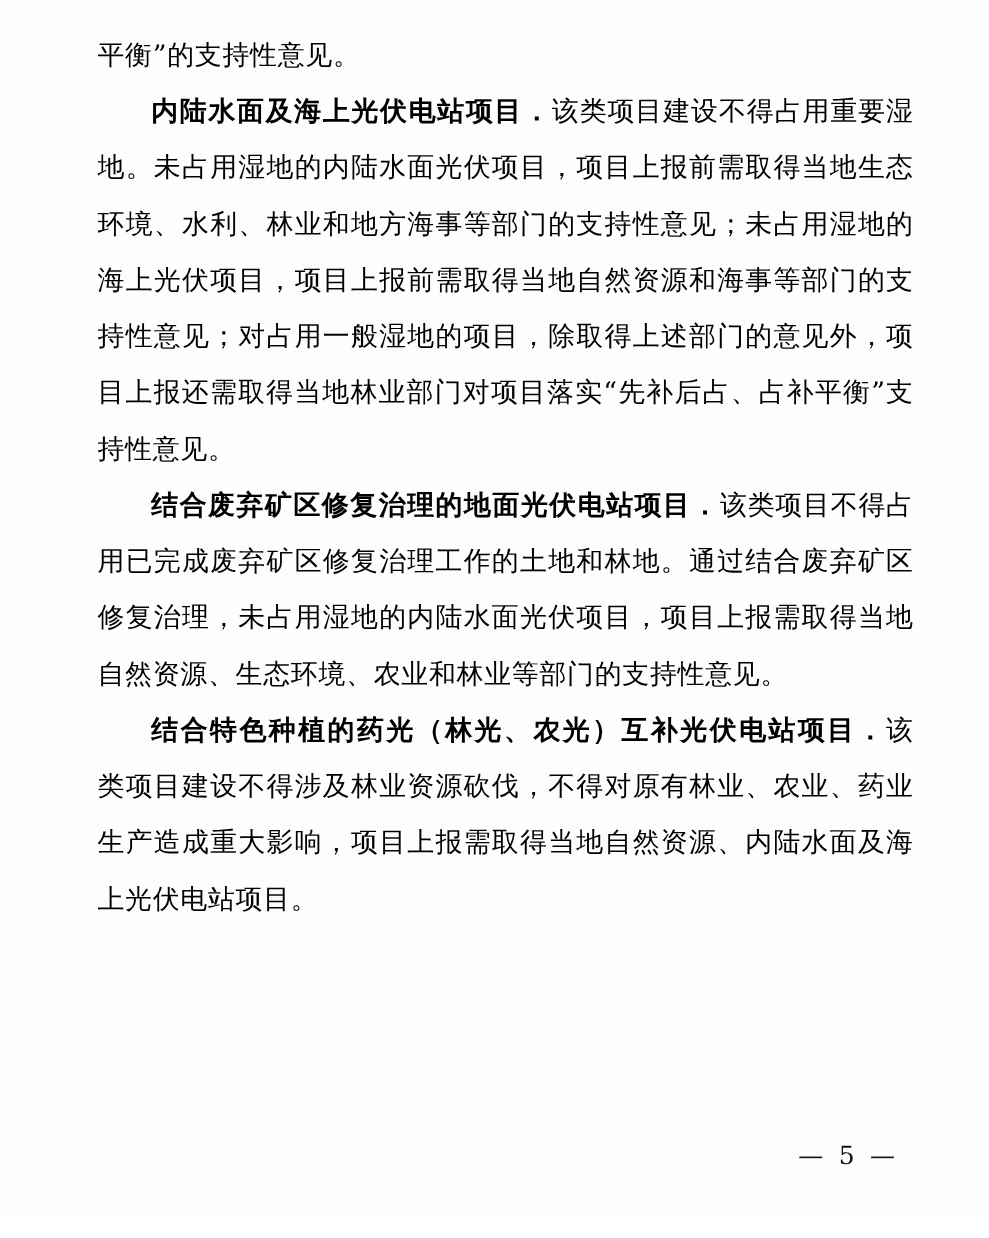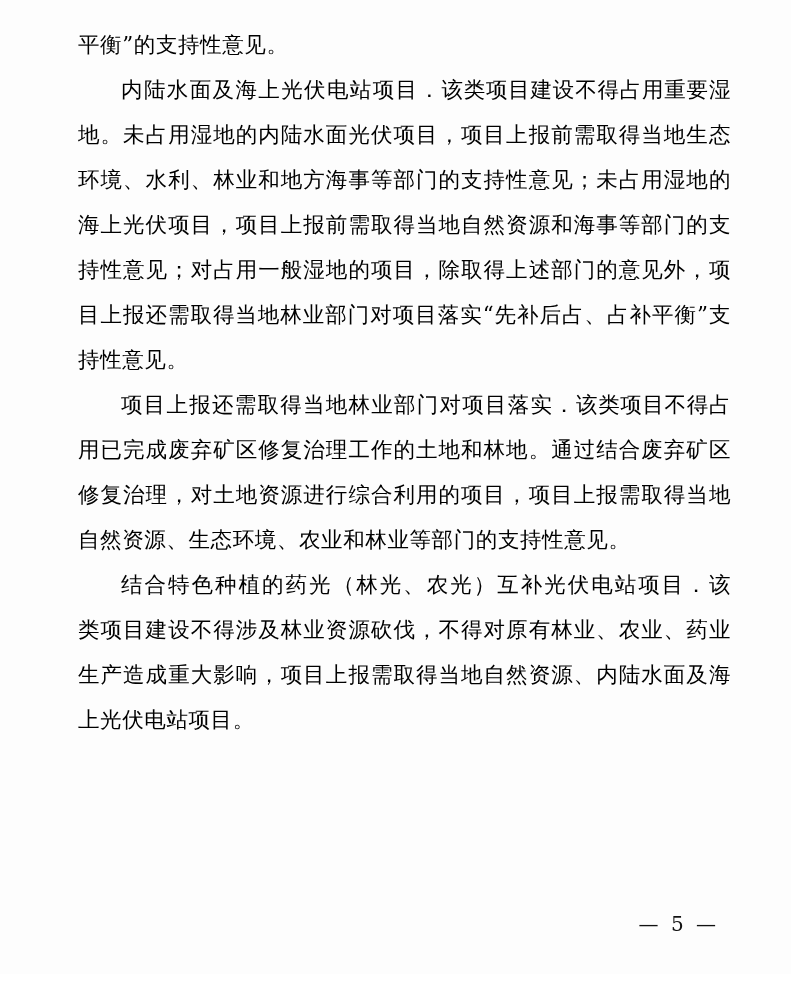--- a/index.html
+++ b/index.html
@@ -30,21 +30,21 @@
     text-justify: inter-ideograph;
   }
   .para {
     margin: 0;
     text-indent: 0;
   }
   .para.indent {
     text-indent: 2em;
   }
   .lead {
-    font-weight: normal;
+    font-weight: bold;
     letter-spacing: 1.2px;
   }
   .page-number {
     position: absolute;
     right: 72px;
     bottom: 38px;
     font-size: 20px;
     letter-spacing: 3px;
     color: #111;
   }
@@ -59,21 +59,21 @@
     <p class="para">
       <span>平衡”的支持性意见。</span>
     </p>
 
     <p class="para indent">
       <span class="lead">内陆水面及海上光伏电站项目．</span><span>该类项目建设不得占用重要湿地。未占用湿地的内陆水面光伏项目，项目上报前需取得当地生态环境、水利、林业和地方海事等部门的支持性意见；未占用湿地的海上光伏项目，项目上报前需取得当地自然资源和海事等部门的支持性意见；对占用一般湿地的项目，除取得上述部门的意见外，项目上报还需取得当地林业部门对项目落实“先补后占、占补平衡”支持性意见。</span>
     </p>
 
 
     <p class="para indent">
-      <span class="lead">项目上报还需取得当地林业部门对项目落实．</span><span>该类项目不得占用已完成废弃矿区修复治理工作的土地和林地。通过结合废弃矿区修复治理，对土地资源进行综合利用的项目，项目上报需取得当地自然资源、生态环境、农业和林业等部门的支持性意见。</span>
+      <span class="lead">结合废弃矿区修复治理的地面光伏电站项目．</span><span>该类项目不得占用已完成废弃矿区修复治理工作的土地和林地。通过结合废弃矿区修复治理，未占用湿地的内陆水面光伏项目，项目上报需取得当地自然资源、生态环境、农业和林业等部门的支持性意见。</span>
     </p>
 
     <p class="para indent">
       <span class="lead">结合特色种植的药光（林光、农光）互补光伏电站项目．</span><span>该类项目建设不得涉及林业资源砍伐，不得对原有林业、农业、药业生产造成重大影响，项目上报需取得当地自然资源、内陆水面及海上光伏电站项目。</span>
     </p>
 
   </div>
 
   <div class="page-number">— 5 —</div>
 

